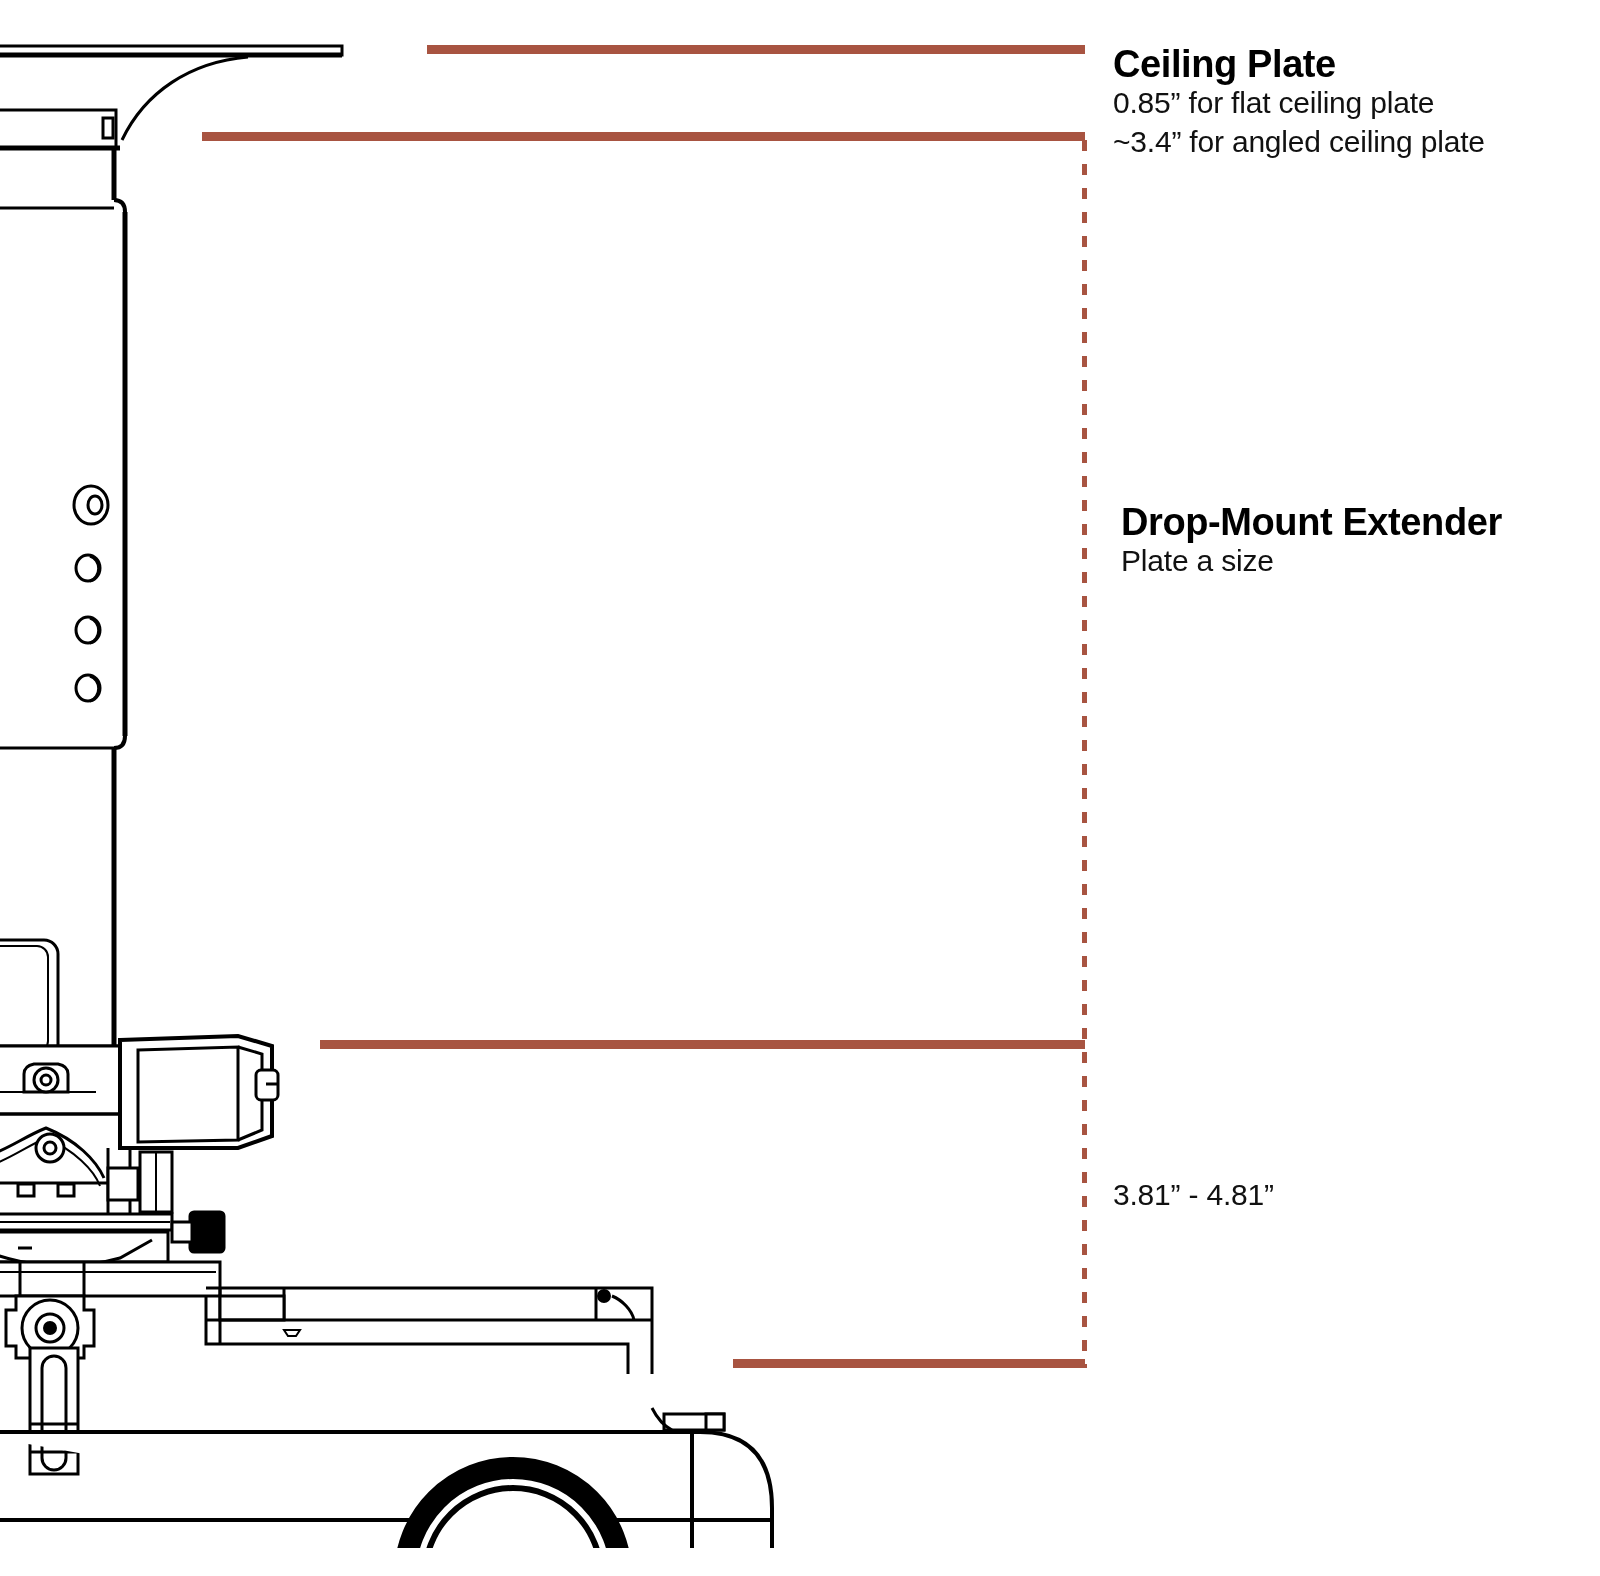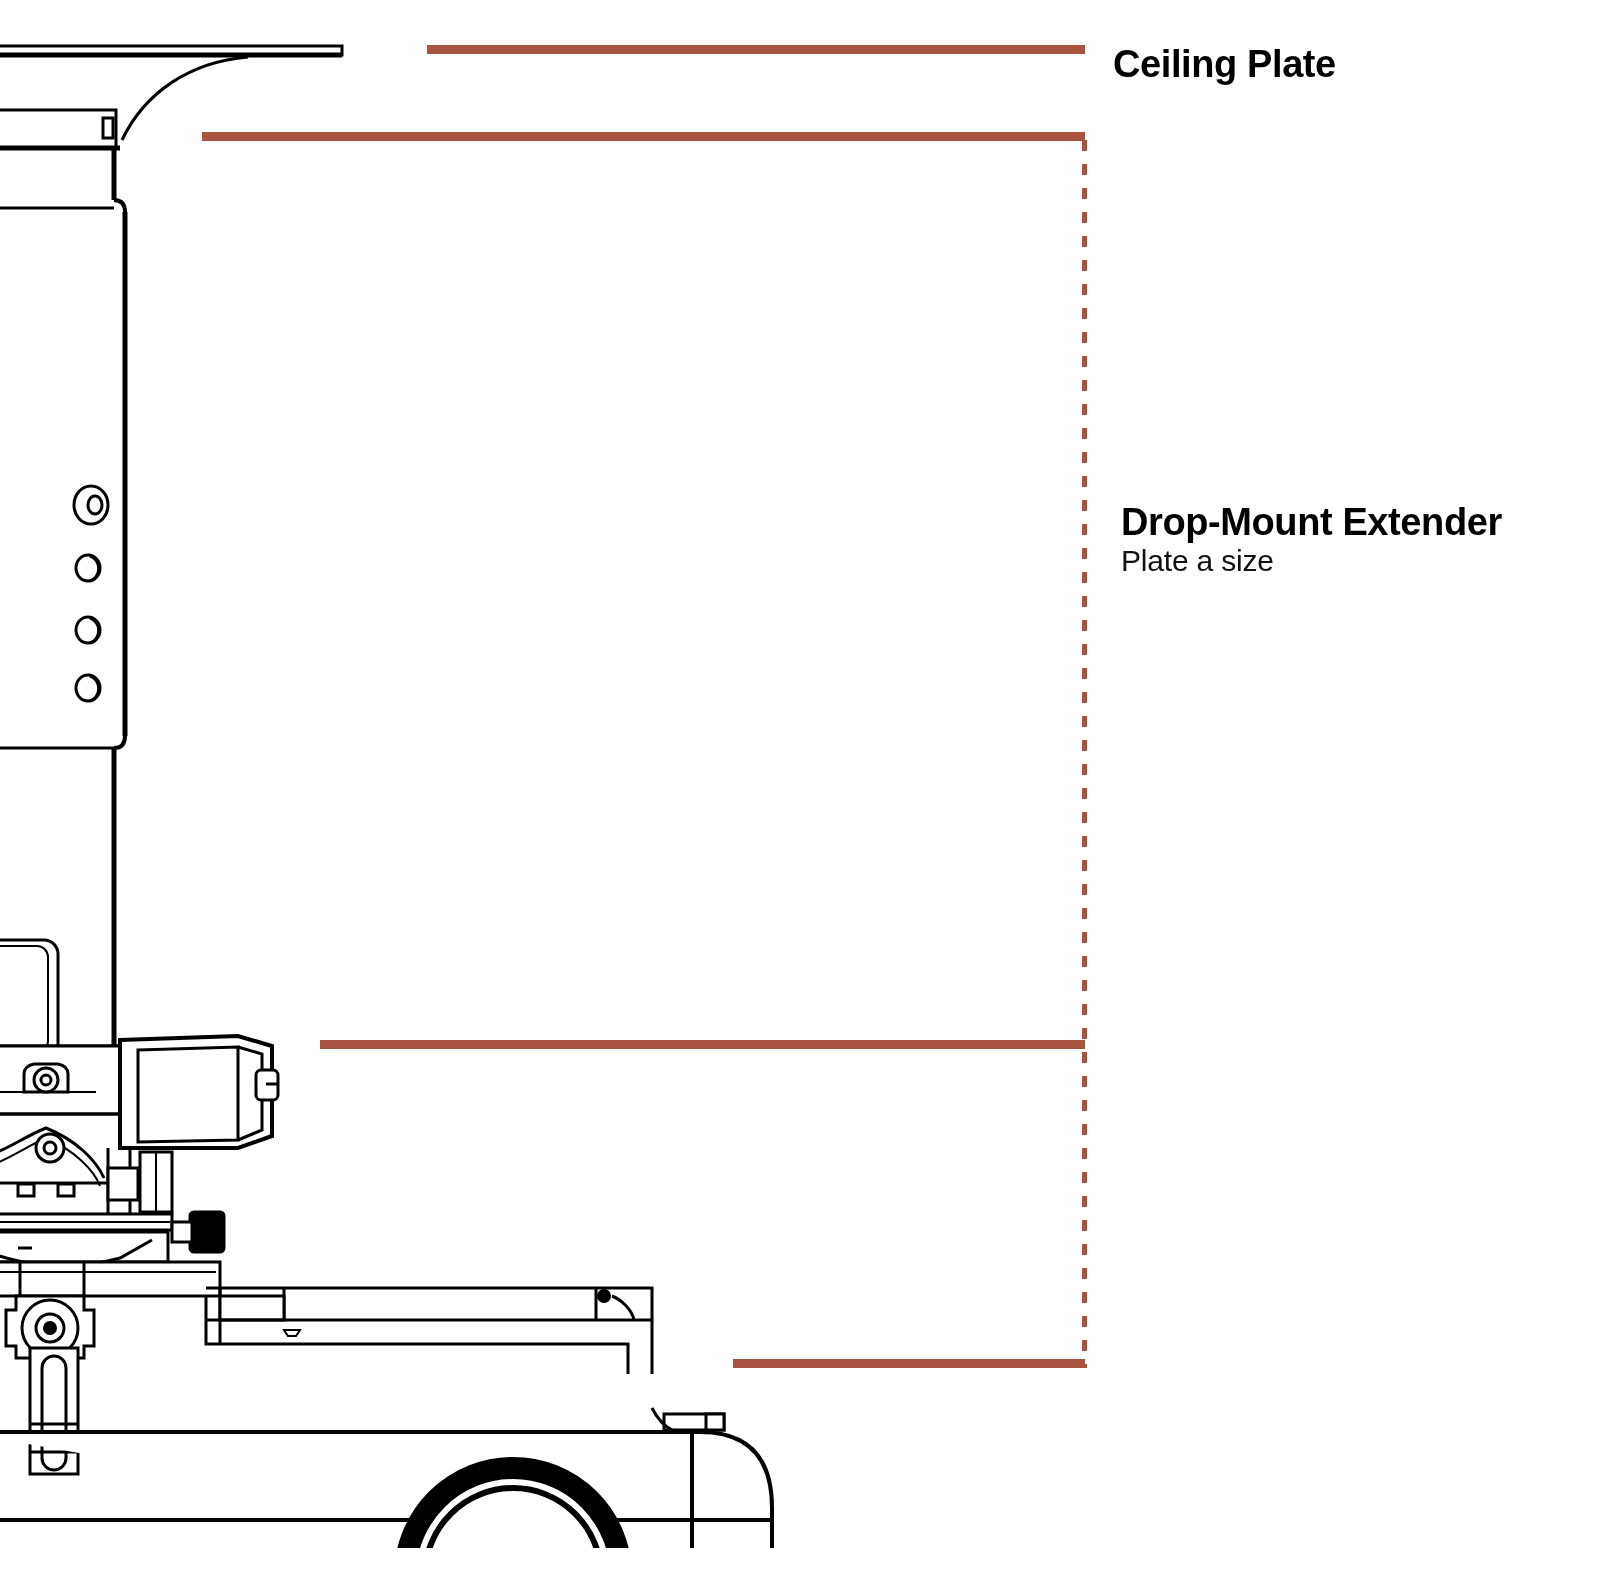--- a/index.html
+++ b/index.html
@@ -219,23 +219,26 @@
 
   <div class="rule rule-1"></div>
   <div class="rule rule-2"></div>
   <div class="rule rule-3"></div>
   <div class="rule rule-4"></div>
 
   <div class="spine spine-main"></div>
 
   <div class="anno anno-ceiling">
     <div class="title">Ceiling Plate</div>
+    <div class="sub">0.85” for flat ceiling plate</div>
+    <div class="sub">~3.4” for angled ceiling plate</div>
   </div>
 
   <div class="anno anno-extender">
     <div class="title">Drop-Mount Extender</div>
     <div class="sub">Plate a size</div>
   </div>
 
   <div class="anno anno-mount">
+    <div class="sub">3.81” - 4.81”</div>
   </div>
 
 </div>
 
 </body></html>

